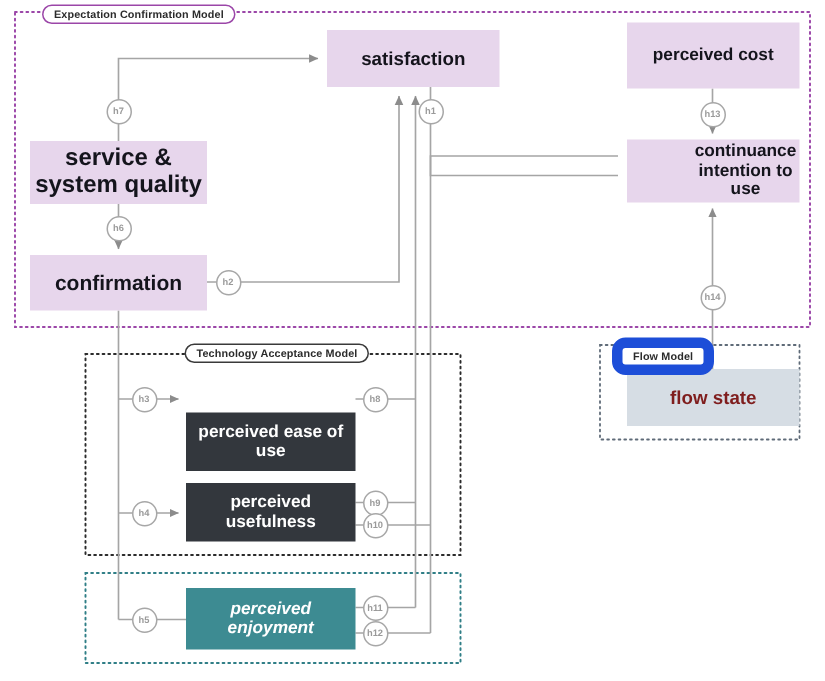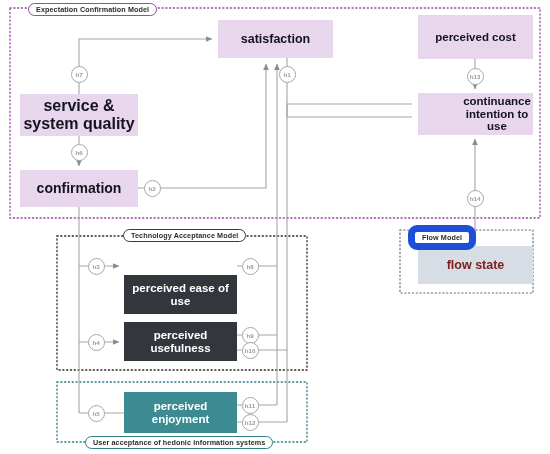--- a/index.html
+++ b/index.html
@@ -81,37 +81,36 @@
 
       <path d="M475,59 L475,89" marker-end="url(#ah)"></path>
 
       <path d="M475,246 L475,139" marker-end="url(#ah)"></path>
     </g>
   </svg>
 
   <div class="grp-label grp-ect" style="left:28px;top:3px;">Expectation Confirmation Model</div>
   <div class="grp-label grp-tam" style="left:123px;top:229px;">Technology Acceptance Model</div>
   <div class="grp-label grp-flow" style="left:408px;top:225px;">Flow Model</div>
-  <div class="grp-label grp-hed" style="left:85px;top:436px;">User acceptance of hedonic information systems</div>
 
   <div class="node n-purple" style="left:218px;top:20px;width:115px;height:38px;font-size:12.5px;">satisfaction</div>
 
   <div class="node n-purple" style="left:418px;top:15px;width:115px;height:44px;font-size:11.5px;">perceived cost</div>
 
   <div class="node n-purple" style="left:20px;top:94px;width:118px;height:42px;font-size:16px;">service &amp; system quality</div>
 
   <div class="node n-purple" style="left:418px;top:93px;width:115px;height:42px;font-size:11.5px;padding-left:43px;">continuance intention to use</div>
 
   <div class="node n-purple" style="left:20px;top:170px;width:118px;height:37px;font-size:14px;">confirmation</div>
 
   <div class="node n-dark" style="left:124px;top:246px;width:113px;height:39px;font-size:11.5px;margin-top:29px;">perceived ease of use</div>
 
   <div class="node n-dark" style="left:124px;top:322px;width:113px;height:39px;font-size:11.5px;">perceived usefulness</div>
 
-  <div class="node n-teal" style="left:124px;top:392px;width:113px;height:41px;font-size:11.5px;">perceived enjoyment</div>
+  <div class="node n-teal" style="left:124px;top:392px;width:113px;height:41px;font-size:11.5px;font-style:italic;">perceived enjoyment</div>
 
   <div class="node n-blue" style="left:418px;top:246px;width:115px;height:38px;font-size:12.5px;">flow state</div>
 
   <div class="hcirc" style="left:278.5px;top:65.5px;">h1</div>
   <div class="hcirc" style="left:143.5px;top:179.5px;">h2</div>
   <div class="hcirc" style="left:87.5px;top:257.5px;">h3</div>
   <div class="hcirc" style="left:87.5px;top:333.5px;">h4</div>
   <div class="hcirc" style="left:87.5px;top:404.5px;">h5</div>
   <div class="hcirc" style="left:70.5px;top:143.5px;">h6</div>
   <div class="hcirc" style="left:70.5px;top:65.5px;">h7</div>

